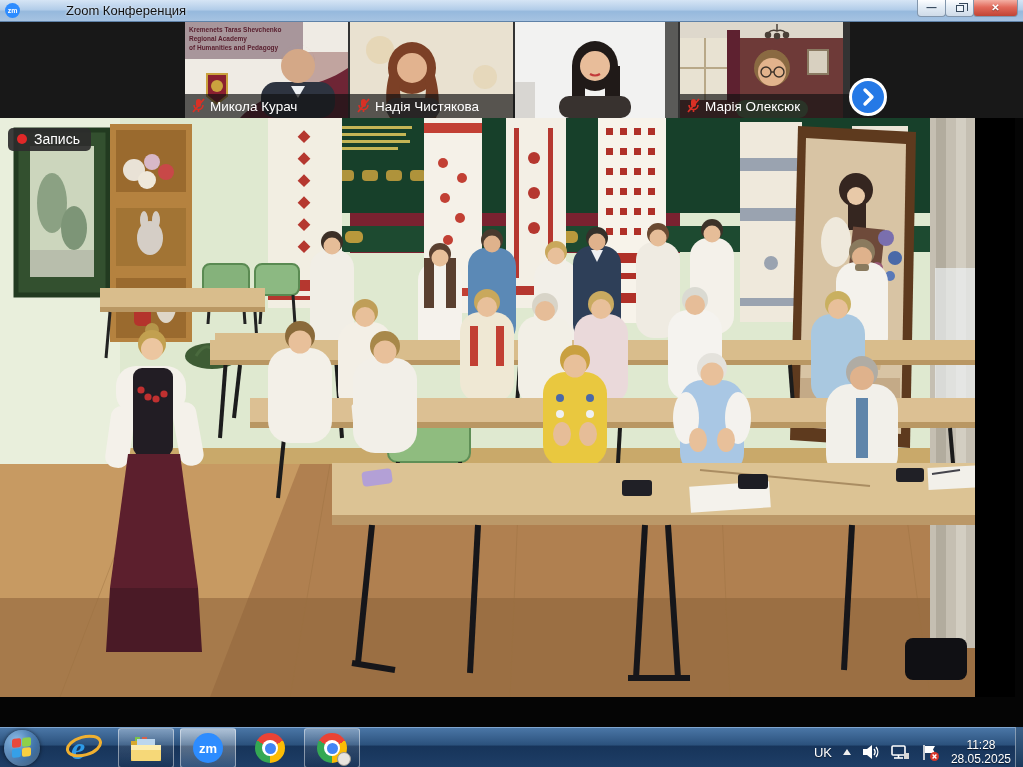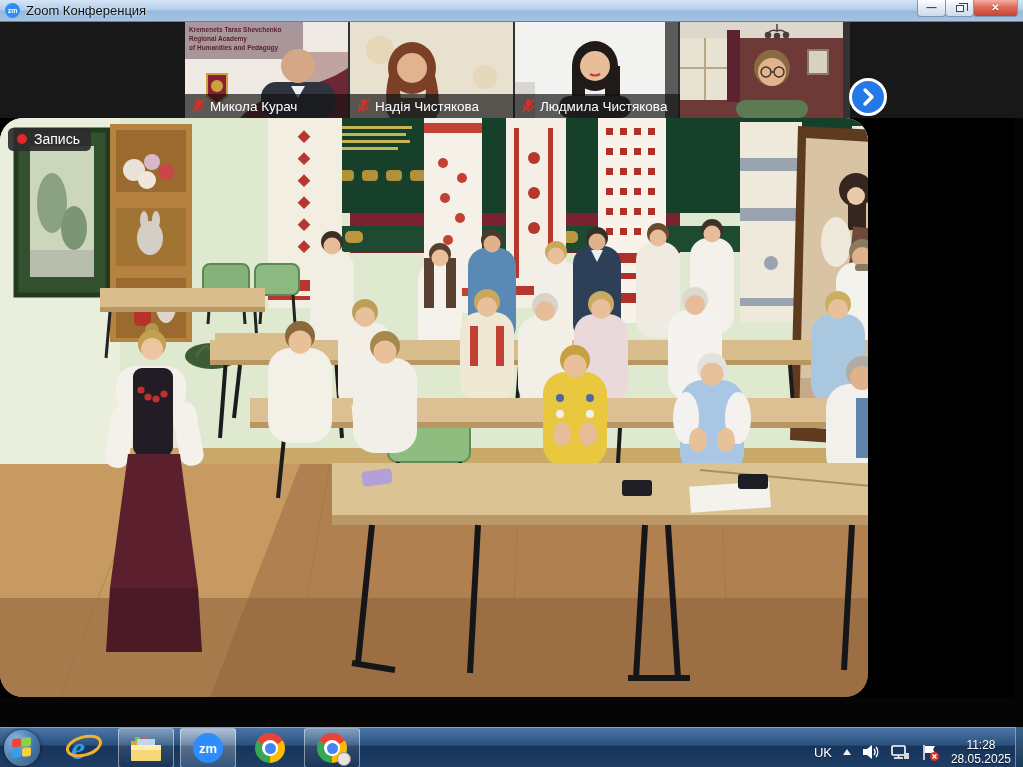--- a/index.html
+++ b/index.html
@@ -7,21 +7,21 @@
   #screen{position:relative;width:1023px;height:767px;overflow:hidden;
     font-family:"Liberation Sans",sans-serif;background:#000;}
 
   
   .titlebar{position:absolute;left:0;top:0;width:1023px;height:22px;
     background:linear-gradient(#d6e5f5,#b3cde9 45%,#96b9dd 55%,#a6c3e2);
     border-bottom:1px solid #5f82a8;display:flex;align-items:center;}
   .zm-badge{width:15px;height:15px;border-radius:50%;background:#2d8cff;
     margin:0 6px 0 5px;display:flex;align-items:center;justify-content:center;
     color:#fff;font-size:7px;font-weight:bold;}
-  .win-title{font-size:13px;color:#111;text-shadow:0 0 3px rgba(255,255,255,.9);}
+  .win-title{font-size:13px;color:#111;text-shadow:0 0 3px rgba(255,255,255,.9);margin-left:40px;}
   .win-btns{position:absolute;right:5px;top:0;display:flex;}
   .wbtn{width:29px;height:17px;border:1px solid #8296ac;border-top:none;
     border-radius:0 0 4px 4px;margin-left:-1px;
     background:linear-gradient(#fdfeff,#e3ecf5 45%,#cfdbe8);
     display:flex;align-items:center;justify-content:center;
     font-size:10px;color:#36485c;font-weight:bold;line-height:1;}
   .wbtn.close{width:45px;background:linear-gradient(#f4b0a4,#e2695a 45%,#c04434);
     color:#fff;text-shadow:0 1px 1px rgba(0,0,0,.4);}
   .restore-glyph{width:8px;height:7px;border:1px solid #36485c;position:relative;background:#eef4fa;}
   .restore-glyph:before{content:"";position:absolute;left:2px;top:-3px;width:8px;height:7px;
@@ -31,21 +31,21 @@
   .strip{position:absolute;left:0;top:22px;width:1023px;height:96px;background:#181818;}
   .thumb{position:absolute;top:0;width:170px;height:96px;overflow:hidden;background:#333;}
   .thumb svg{display:block;}
   .namebar{position:absolute;left:0;bottom:0;right:0;height:24px;
     background:rgba(18,18,18,.68);display:flex;align-items:center;padding:0 6px;gap:5px;}
   .namebar span{color:#fff;font-size:13.5px;white-space:nowrap;}
   .nextbtn{position:absolute;left:849px;top:56px;width:38px;height:38px;border-radius:50%;
     background:#2579e6;border:3px solid #fff;display:flex;align-items:center;justify-content:center;cursor:pointer;}
 
   
-  .video{position:absolute;left:0;top:118px;width:868px;height:579px;background:#20221f;overflow:hidden;border-radius:23px;}
+  .video{position:absolute;left:0;top:118px;width:975px;height:579px;background:#20221f;overflow:hidden;}
   .rightbar{position:absolute;left:1015px;top:118px;width:8px;height:579px;background:#050505;}
   .bottombar{position:absolute;left:0;top:697px;width:1023px;height:30px;background:#050505;}
   .recbadge{position:absolute;left:8px;top:10px;display:flex;align-items:center;gap:7px;
     background:rgba(44,44,44,.92);border-radius:5px;padding:3px 11px 4px 9px;cursor:pointer;}
   .recdot{width:10px;height:10px;border-radius:50%;background:#e02828;}
   .recbadge span{color:#fff;font-size:14px;}
   .caption{position:absolute;left:0;top:560px;background:rgba(15,15,15,.62);
     color:#fff;font-size:13.5px;padding:2px 9px 3px 6px;}
 
   
@@ -162,29 +162,20 @@
         <g>
           <ellipse cx="80" cy="44" rx="23" ry="25" fill="#201a18"></ellipse>
           <rect x="57" y="44" width="13" height="52" fill="#201a18"></rect>
           <rect x="90" y="44" width="15" height="52" fill="#201a18"></rect>
           <rect x="44" y="74" width="72" height="22" rx="10" fill="#38322f"></rect>
           <circle cx="80" cy="44" r="15" fill="#e8bd9a"></circle>
           <path d="M75,52 q5,3 10,0" stroke="#c23a3a" stroke-width="2.2" fill="none"></path>
           <path d="M65,36 a16,14 0 0 1 30,0 l0,-6 a16,14 0 0 0 -30,0 Z" fill="#201a18"></path>
         </g>
       </svg>
-      <div class="namebar">
-        <svg width="14" height="16">
-          <rect x="5" y="1" width="5" height="8" rx="2.5" fill="#d93025"></rect>
-          <path d="M3,7 a4.5,4.5 0 0 0 9,0" fill="none" stroke="#d93025" stroke-width="1.6"></path>
-          <line x1="7.5" y1="11.5" x2="7.5" y2="14" stroke="#d93025" stroke-width="1.6"></line>
-          <line x1="2" y1="14" x2="13" y2="1" stroke="#d93025" stroke-width="1.8"></line>
-        </svg>
-        <span>Людмила Чистякова</span>
-      </div>
     </div>
 
     <div class="thumb" style="left:680px">
       <svg width="163" height="96">
         <rect width="163" height="96" fill="#6e3a38"></rect>
         <rect x="0" y="0" width="163" height="16" fill="#ded8cc"></rect>
         <g stroke="#4a4038" stroke-width="1.5" fill="#4a4038">
           <line x1="97" y1="2" x2="97" y2="9"></line>
             <circle cx="88" cy="13" r="2.5"></circle>
             <circle cx="97" cy="14" r="2.5"></circle>
@@ -199,20 +190,29 @@
         <g>
           <circle cx="92" cy="46" r="18" fill="#8a6a42"></circle>
           <rect x="56" y="78" width="72" height="18" rx="9" fill="#5d7a55"></rect>
           <circle cx="92" cy="50" r="14" fill="#e2b38c"></circle>
           <circle cx="86" cy="50" r="5" fill="none" stroke="#3a3028" stroke-width="1.4"></circle>
           <circle cx="99" cy="50" r="5" fill="none" stroke="#3a3028" stroke-width="1.4"></circle>
           <line x1="91" y1="50" x2="94" y2="50" stroke="#3a3028" stroke-width="1.4"></line>
           <path d="M78,42 a15,13 0 0 1 28,0 l0,-6 a15,13 0 0 0 -28,0 Z" fill="#8a6a42"></path>
         </g>
       </svg>
+      <div class="namebar">
+        <svg width="14" height="16">
+          <rect x="5" y="1" width="5" height="8" rx="2.5" fill="#d93025"></rect>
+          <path d="M3,7 a4.5,4.5 0 0 0 9,0" fill="none" stroke="#d93025" stroke-width="1.6"></path>
+          <line x1="7.5" y1="11.5" x2="7.5" y2="14" stroke="#d93025" stroke-width="1.6"></line>
+          <line x1="2" y1="14" x2="13" y2="1" stroke="#d93025" stroke-width="1.8"></line>
+        </svg>
+        <span>Марія Олексюк</span>
+      </div>
     </div>
 
     <div class="nextbtn">
       <svg width="22" height="24">
         <polyline points="8,5 15,12 8,19" fill="none" stroke="#fff" stroke-width="3.4" stroke-linecap="round" stroke-linejoin="round"></polyline>
       </svg>
     </div>
   </div>
 
   <div class="video">

